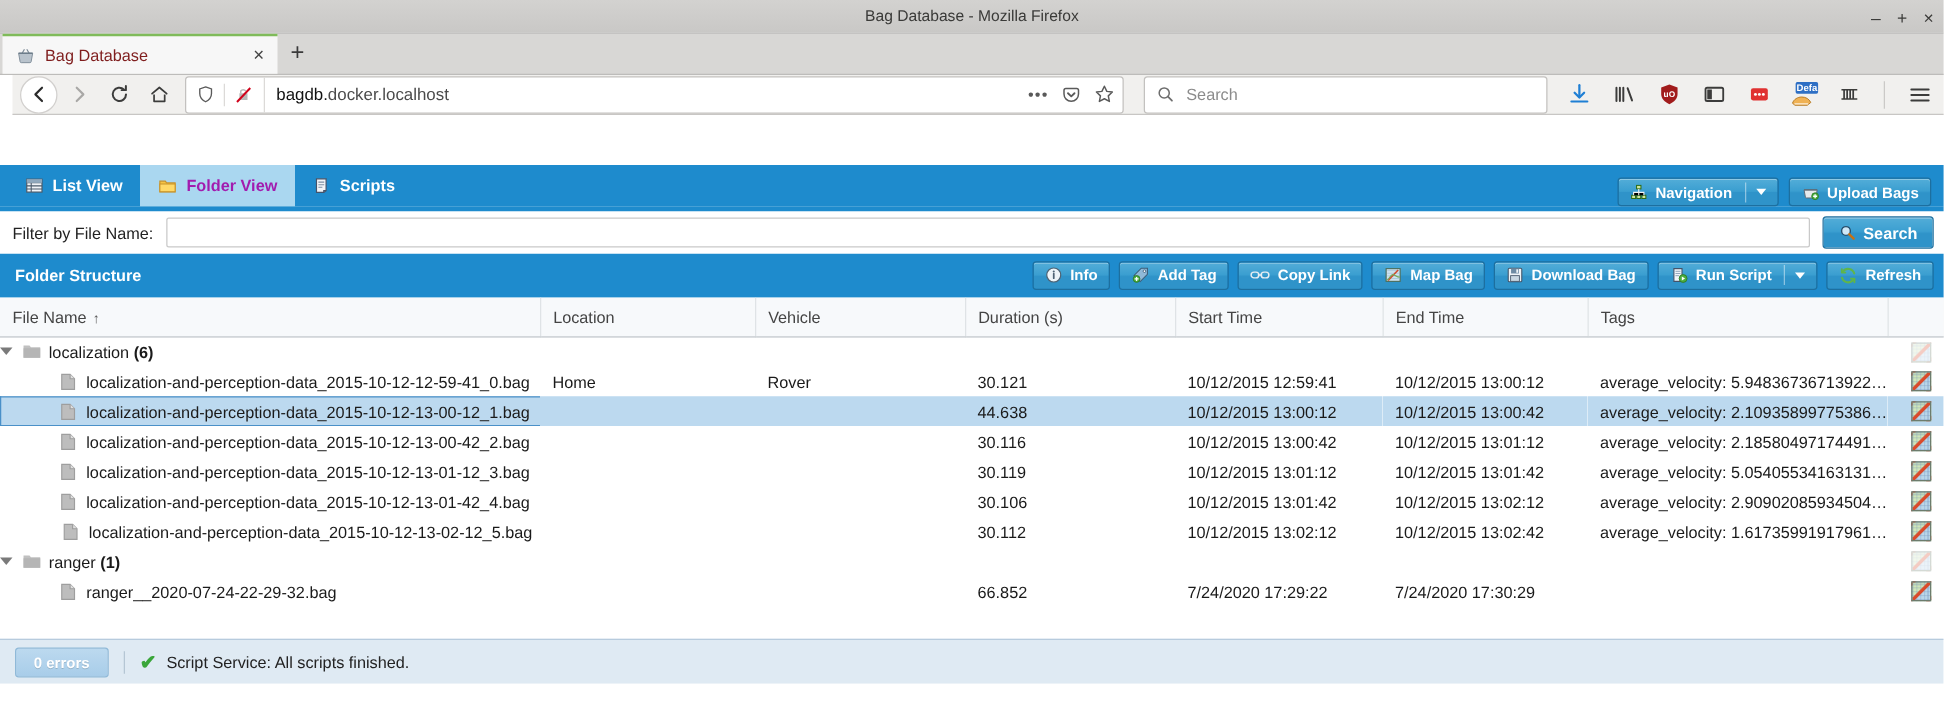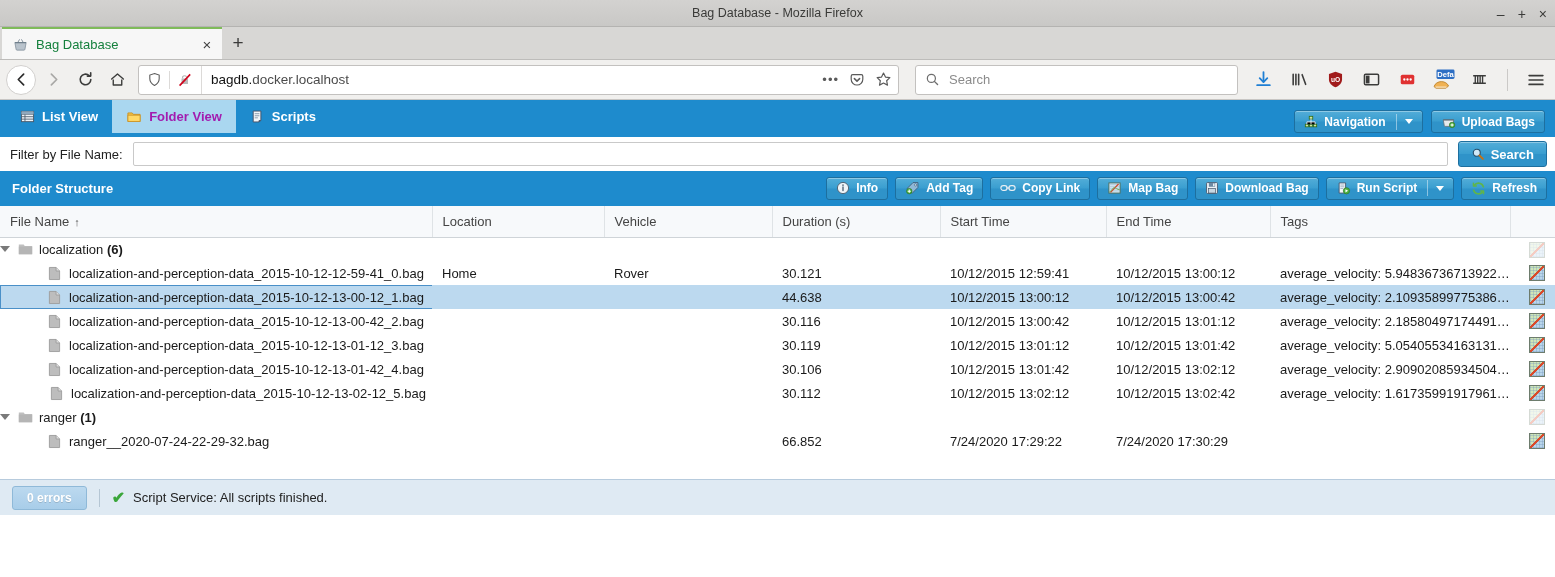--- a/index.html
+++ b/index.html
@@ -46,40 +46,41 @@
     display: flex; align-items: center;
     padding: 0 6px 0 10px;
     position: relative;
   }
   .ff-tab .favicon {
     width: 16px; height: 16px; margin-right: 8px;
     display: flex; align-items: center; justify-content: center;
     font-size: 12px;
   }
   .ff-tab-label {
-    flex: 1; font-size: 13px; color: #15803d; white-space: nowrap;
+    flex: 1; font-size: 13px; color: #7f1d1d; white-space: nowrap;
     overflow: hidden; text-overflow: ellipsis;
   }
   .ff-tab-close {
     width: 18px; height: 18px; display: flex;
     align-items: center; justify-content: center;
     font-size: 15px; color: #444;
   }
   .newtab {
     width: 32px; height: 32px;
     display: flex; align-items: center; justify-content: center;
     font-size: 19px; color: #3a3a3a; font-weight: 300;
   }
 
   
   .navbar {
-    height: 40px; background: #f1f0ee;
+    height: 32px; background: #f1f0ee;
     border-bottom: 1px solid #c8c6c4;
     display: flex; align-items: center; padding: 0 6px;
     gap: 2px;
+    margin-left: 10px;
   }
   .navbtn {
     width: 30px; height: 30px; border-radius: 15px;
     display: flex; align-items: center; justify-content: center;
     color: #3c3c3b;
   }
   .navbtn.back {
     background: #fff; border: 1px solid #d2d0ce;
     width: 30px; height: 30px;
   }
@@ -112,20 +113,21 @@
   }
   .tb-sep { width: 1px; height: 22px; background: #cbc9c7; margin: 0 5px; }
 
   
   .app-tabbar {
     height: 33px;
     background: #1e8bcd;
     display: flex; align-items: stretch;
     position: relative;
     padding-left: 6px;
+    margin-top: 40px;
   }
   .app-tab {
     display: flex; align-items: center; gap: 7px;
     padding: 0 14px; color: #fff; font-weight: bold; font-size: 13px;
     white-space: nowrap;
   }
   .app-tab.active {
     background: #aad7f0; color: #a21caf;
   }
   .app-tabbar-right {

